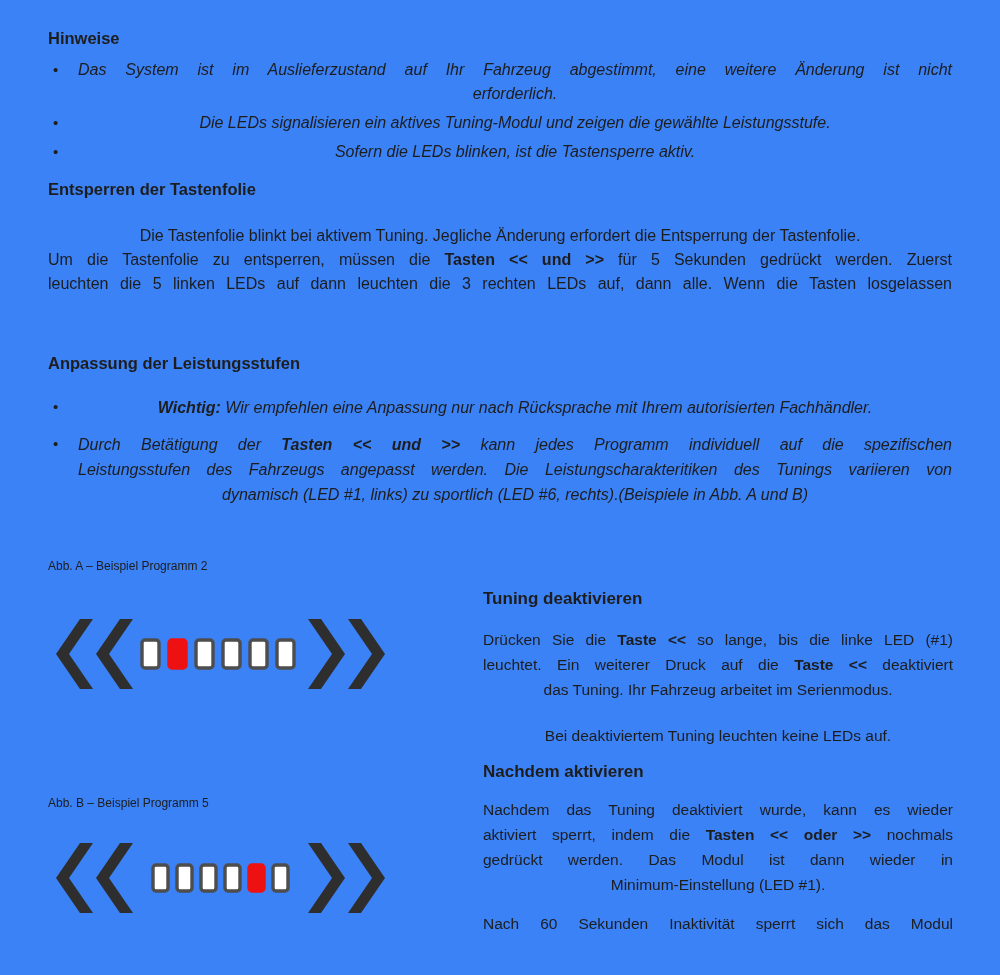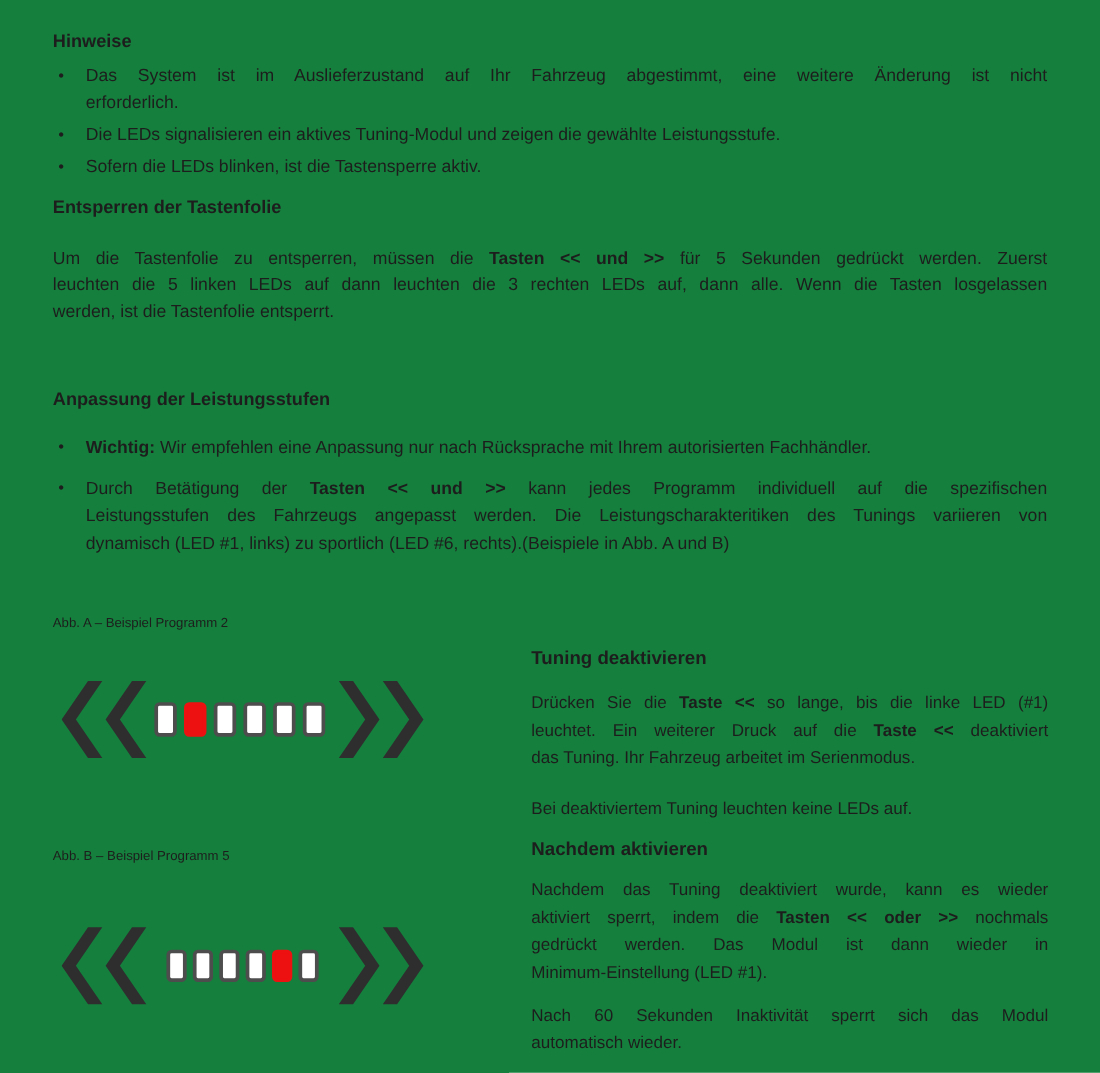--- a/index.html
+++ b/index.html
@@ -3,46 +3,46 @@
 <meta charset="utf-8">
 <style>
   html,body{margin:0;padding:0;}
   body{
     width:1000px;height:975px;background:#ffffff;
     font-family:"Liberation Sans", sans-serif;
     color:var(--text-color,#1d1d1d);
     position:relative;overflow:hidden;
     -webkit-font-smoothing:antialiased;
   }
-  .page{position:absolute;inset:0;background:#15803d;}
+  .page{position:absolute;inset:0;background:#3b82f6;}
   section{position:absolute;}
   .h{font-weight:bold;font-size:16.5px;line-height:20px;color:var(--text-color,#1d1d1d);}
-  .ln{text-align:left;}
+  .ln{text-align:center;}
   .ln.j{text-align:justify;text-align-last:justify;}
   .ln b{font-weight:bold;}
 
   
   #sec-hinweise{top:28px;left:48px;width:904px;}
   #sec-hinweise .h{margin-bottom:10px;}
   .brow{display:flex;align-items:flex-start;}
   .brow .dot{width:30px;flex:0 0 30px;padding-left:5px;box-sizing:border-box;font-size:15px;line-height:24px;}
-  .brow .btxt{flex:1;font-size:16px;line-height:24px;}
+  .brow .btxt{flex:1;font-size:16px;line-height:24px;font-style:italic;}
   #sec-hinweise .brow{margin-bottom:5px;}
 
   #sec-entsperren{top:179px;left:48px;width:904px;}
   #sec-entsperren .para{margin-top:25px;font-size:16px;line-height:24px;}
 
   #sec-anpassung{top:353px;left:48px;width:904px;}
   #sec-anpassung .h{margin-bottom:22px;}
   #sec-anpassung .brow{margin-bottom:12px;}
   #sec-anpassung .brow .btxt{line-height:25px;}
 
   .fig-label{position:absolute;left:48px;font-size:12px;line-height:20px;}
   #fig-a-label{top:556px;}
-  #fig-b-label{top:768px;}
+  #fig-b-label{top:793px;}
   .ledfig{position:absolute;left:56px;}
   #fig-a-svg{top:618px;}
   #fig-b-svg{top:842px;}
   .chev{fill:var(--chevron-color,#2e2e2e);}
   .led{fill:#ffffff;stroke:var(--led-off-border,#4d4d4d);stroke-width:3.4;}
   .led.on{fill:var(--led-on-color,#ee1111);stroke:var(--led-on-color,#ee1111);}
 
   #right-col{top:588px;left:483px;width:470px;}
   #right-col .rh{font-weight:bold;font-size:17px;line-height:22px;}
   #right-col .rp{font-size:15.5px;line-height:25px;}
@@ -76,23 +76,23 @@
       <span class="dot">•</span>
       <div class="btxt">
           <div class="ln"><span>Sofern die LEDs blinken, ist die Tastensperre aktiv.</span></div>
         </div>
     </div>
   </section>
 
   <section id="sec-entsperren">
     <div class="h">Entsperren der Tastenfolie</div>
     <div class="para">
+        <div class="ln"><span>Die Tastenfolie blinkt bei aktivem Tuning. Jegliche Änderung erfordert die Entsperrung der Tastenfolie.</span></div>
         <div class="ln j"><span>Um die Tastenfolie zu entsperren, müssen die </span><b>Tasten &lt;&lt; und &gt;&gt;</b><span> für 5 Sekunden gedrückt werden. Zuerst</span></div>
         <div class="ln j"><span>leuchten die 5 linken LEDs auf dann leuchten die 3 rechten LEDs auf, dann alle. Wenn die Tasten losgelassen</span></div>
-        <div class="ln"><span>werden, ist die Tastenfolie entsperrt.</span></div>
       </div>
   </section>
 
   <section id="sec-anpassung">
     <div class="h">Anpassung der Leistungsstufen</div>
     <div class="brow">
       <span class="dot">•</span>
       <div class="btxt">
           <div class="ln"><b>Wichtig:</b><span> Wir empfehlen eine Anpassung nur nach Rücksprache mit Ihrem autorisierten Fachhändler.</span></div>
         </div>
@@ -159,17 +159,16 @@
       </div>
     <div class="rh" id="rc-h2">Nachdem aktivieren</div>
     <div class="rp" id="rc-p3">
         <div class="ln j"><span>Nachdem das Tuning deaktiviert wurde, kann es wieder</span></div>
         <div class="ln j"><span>aktiviert sperrt, indem die </span><b>Tasten &lt;&lt; oder &gt;&gt;</b><span> nochmals</span></div>
         <div class="ln j"><span>gedrückt werden. Das Modul ist dann wieder in</span></div>
         <div class="ln"><span>Minimum-Einstellung (LED #1).</span></div>
       </div>
     <div class="rp" id="rc-p4">
         <div class="ln j"><span>Nach 60 Sekunden Inaktivität sperrt sich das Modul</span></div>
-        <div class="ln"><span>automatisch wieder.</span></div>
       </div>
   </section>
 
 </div>
 
 </body></html>

